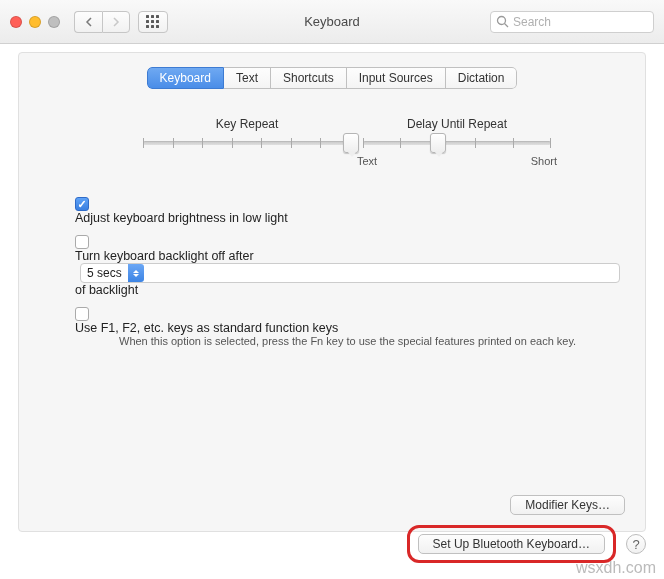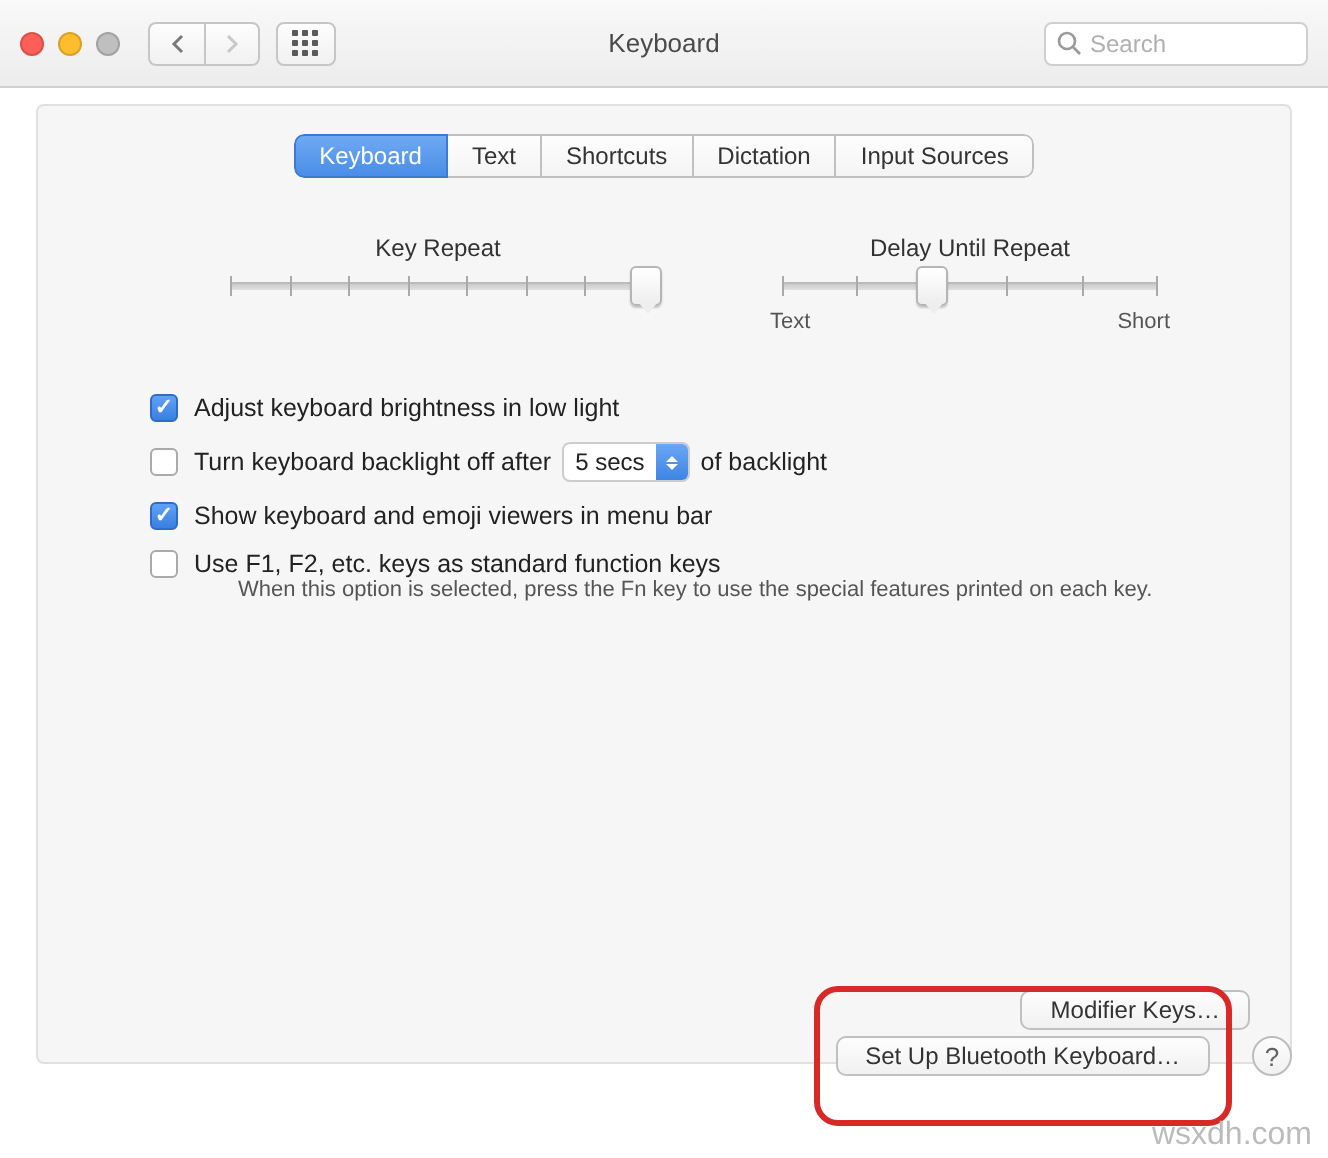--- a/index.html
+++ b/index.html
@@ -13,65 +13,65 @@
     .navbtns { display: flex; gap: 0; }
     .segbtn { width: 28px; height: 22px; background: linear-gradient(#fdfdfd,#f1f1f1); border: 1px solid #c6c6c6; display: flex; align-items: center; justify-content: center; font-size: 12px; color: #7a7a7a; }
     .segbtn:first-child { border-radius: 4px 0 0 4px; border-right: none; }
     .segbtn:last-child { border-radius: 0 4px 4px 0; }
     .grid-btn { margin-left: 8px; width: 30px; height: 22px; background: linear-gradient(#fdfdfd,#f1f1f1); border: 1px solid #c6c6c6; border-radius: 4px; display: flex; align-items: center; justify-content: center; }
     .dots { width: 14px; height: 14px; display: grid; grid-template-columns: repeat(3,3px); grid-template-rows: repeat(3,3px); gap: 2px; }
     .dots span { background: #5a5a5a; border-radius: 0.5px; }
     .wtitle { flex: 1; text-align: center; font-size: 13px; color: #4a4a4a; position: absolute; left: 0; right: 0; pointer-events: none; }
     .search-wrap { margin-left: auto; position: relative; }
     .search-wrap svg { position: absolute; left: 6px; top: 4px; }
-    .search-inp { width: 132px; height: 22px; padding: 0 6px 0 22px; border: 1px solid #cfcfcf; border-radius: 4px; background: #fff; font-size: 12px; color: #555; }
+    .search-inp { width: 164px; height: 22px; padding: 0 6px 0 22px; border: 1px solid #cfcfcf; border-radius: 4px; background: #fff; font-size: 12px; color: #555; }
     .search-inp::placeholder { color: #b0b0b0; }
 
     
     .panel { margin: 8px 18px 0 18px; height: 480px; background: #f6f6f6; border: 1px solid #e0e0e0; border-radius: 4px; padding: 14px 20px 12px 20px; position: relative; }
 
     
     .tabs { display: flex; justify-content: center; margin-bottom: 28px; }
     .tabrow { display: inline-flex; border-radius: 5px; overflow: hidden; }
     .tab { height: 22px; padding: 0 12px; font-size: 12px; color: #333; background: linear-gradient(#fdfdfd,#f4f4f4); border: 1px solid #c0c0c0; border-left: none; display: flex; align-items: center; }
     .tab:first-child { border-left: 1px solid #c0c0c0; border-radius: 5px 0 0 5px; }
     .tab:last-child { border-radius: 0 5px 5px 0; }
     .tab.active { background: linear-gradient(#6fa9f2,#4a8de8); color: #fff; border-color: #3d7bd2; }
 
     
-    .sliders { display: flex; justify-content: space-between; padding: 0 40px 0 70px; margin-bottom: 30px; }
+    .sliders { display: flex; justify-content: center; padding: 0 40px 0 70px; margin-bottom: 30px; }
     .sblock { width: 220px; }
     .slabel { text-align: center; font-size: 12px; color: #333; margin-bottom: 10px; font-weight: 500; }
     .track { position: relative; height: 4px; background: linear-gradient(#ccc,#e0e0e0); border-radius: 2px; border-top: 1px solid #bbb; margin: 0 6px; }
     .ticks { position: absolute; top: -4px; left: 0; right: 0; display: flex; justify-content: space-between; }
     .tick { width: 1px; height: 10px; background: #aaa; }
     .thumb { position: absolute; top: -9px; width: 16px; height: 20px; background: linear-gradient(#fff,#eee); border: 1px solid #b5b5b5; border-radius: 3px; box-shadow: 0 1px 1px rgba(0,0,0,.2); transform: translateX(-50%); }
     .thumb::after { content:""; position:absolute; bottom:-5px; left:3px; width:0; height:0; border-left:5px solid transparent; border-right:5px solid transparent; border-top:6px solid #eee; }
     .marks { display: flex; justify-content: space-between; margin-top: 10px; font-size: 11px; color: #555; padding: 0 0px; }
 
     
     .opts { padding-left: 36px; font-size: 12.5px; color: #222; }
-    .optrow { display: flex; align-items: center; margin-bottom: 10px; }
+    .optrow { display: flex; margin-bottom: 10px; flex-direction: column; }
     .cbx { width: 14px; height: 14px; border: 1px solid #aaa; border-radius: 3px; background: #fff; margin-right: 8px; display: flex; align-items: center; justify-content: center; flex-shrink:0; }
     .cbx.checked { background: linear-gradient(#5ea2f7,#3a7fe0); border-color: #2f6bc8; }
     .cbx.checked::after { content:"✓"; color:#fff; font-size:11px; font-weight:bold; line-height:1; }
     .sel { display:inline-flex; align-items:center; height:20px; background:#fff; border:1px solid #ccc; border-radius:4px; font-size:12px; margin:0 5px; }
     .sel-txt { padding:0 6px; }
     .sel-btn { width:16px; height:100%; background:linear-gradient(#6ba7f5,#3d84e4); border-radius:0 3px 3px 0; display:flex; flex-direction:column; align-items:center; justify-content:center; gap:1px; }
     .sel-btn::before,.sel-btn::after{content:"";width:0;height:0;border-left:3px solid transparent;border-right:3px solid transparent;}
     .sel-btn::before{border-bottom:3px solid #fff;}
     .sel-btn::after{border-top:3px solid #fff;}
     .hint { font-size: 11px; color: #555; margin-left: 44px; margin-top: -4px; }
 
     
     .btn { height: 20px; padding: 0 14px; background: linear-gradient(#fdfdfd,#f1f1f1); border: 1px solid #c0c0c0; border-radius: 5px; font-size: 12px; color: #333; display: inline-flex; align-items: center; }
     .modkeys { position: absolute; right: 20px; bottom: 16px; }
 
     .bottom-row { position: absolute; bottom: 16px; left: 0; right: 18px; display: flex; align-items: center; justify-content: flex-end; gap: 10px; }
-    .highlight-box { border: 3px solid #d92828; border-radius: 12px; padding: 22px 8px; }
+    .highlight-box { border: 3px solid #d92828; border-radius: 12px; padding: 6px 8px; }
     .help { width: 20px; height: 20px; border: 1px solid #bcbcbc; border-radius: 50%; display: flex; align-items: center; justify-content: center; font-size: 13px; color: #636363; background:linear-gradient(#fdfdfd,#f1f1f1); }
 
     .watermark { position:absolute; bottom:2px; right:8px; font-size:16px; color:#bbb; }
   </style>
 </head>
 <body>
 
 <div class="titlebar">
   <div class="traffic">
     <div class="tl r"></div>
@@ -113,22 +113,22 @@
   </div>
 </div>
 
 <div class="panel">
 
   <div class="tabs">
     <div class="tabrow">
       <div class="tab active">Keyboard</div>
       <div class="tab">Text</div>
       <div class="tab">Shortcuts</div>
+      <div class="tab">Input Sources</div>
       <div class="tab">Dictation</div>
-      <div class="tab">Input Sources</div>
     </div>
   </div>
 
   <div class="sliders">
     <div class="sblock">
       <div class="slabel">Key Repeat</div>
       <div class="track">
         <div class="ticks">
             <span class="tick"></span>
             <span class="tick"></span>
@@ -169,24 +169,20 @@
     </div>
     <div class="optrow">
       <div class="cbx"></div>
       <span>Turn keyboard backlight off after</span>
       <span class="sel">
         <span class="sel-txt">5 secs</span>
         <span class="sel-btn"></span>
       </span>
       <span>of backlight</span>
     </div>
-    <div class="optrow">
-      <div class="cbx checked"></div>
-      <span>Show keyboard and emoji viewers in menu bar</span>
-    </div>
     <div class="optrow" style="margin-bottom:4px">
       <div class="cbx"></div>
       <span>Use F1, F2, etc. keys as standard function keys</span>
     </div>
     <div class="hint">When this option is selected, press the Fn key to use the special features printed on each key.</div>
   </div>
 
   <button class="btn modkeys">Modifier Keys…</button>
 </div>
 

